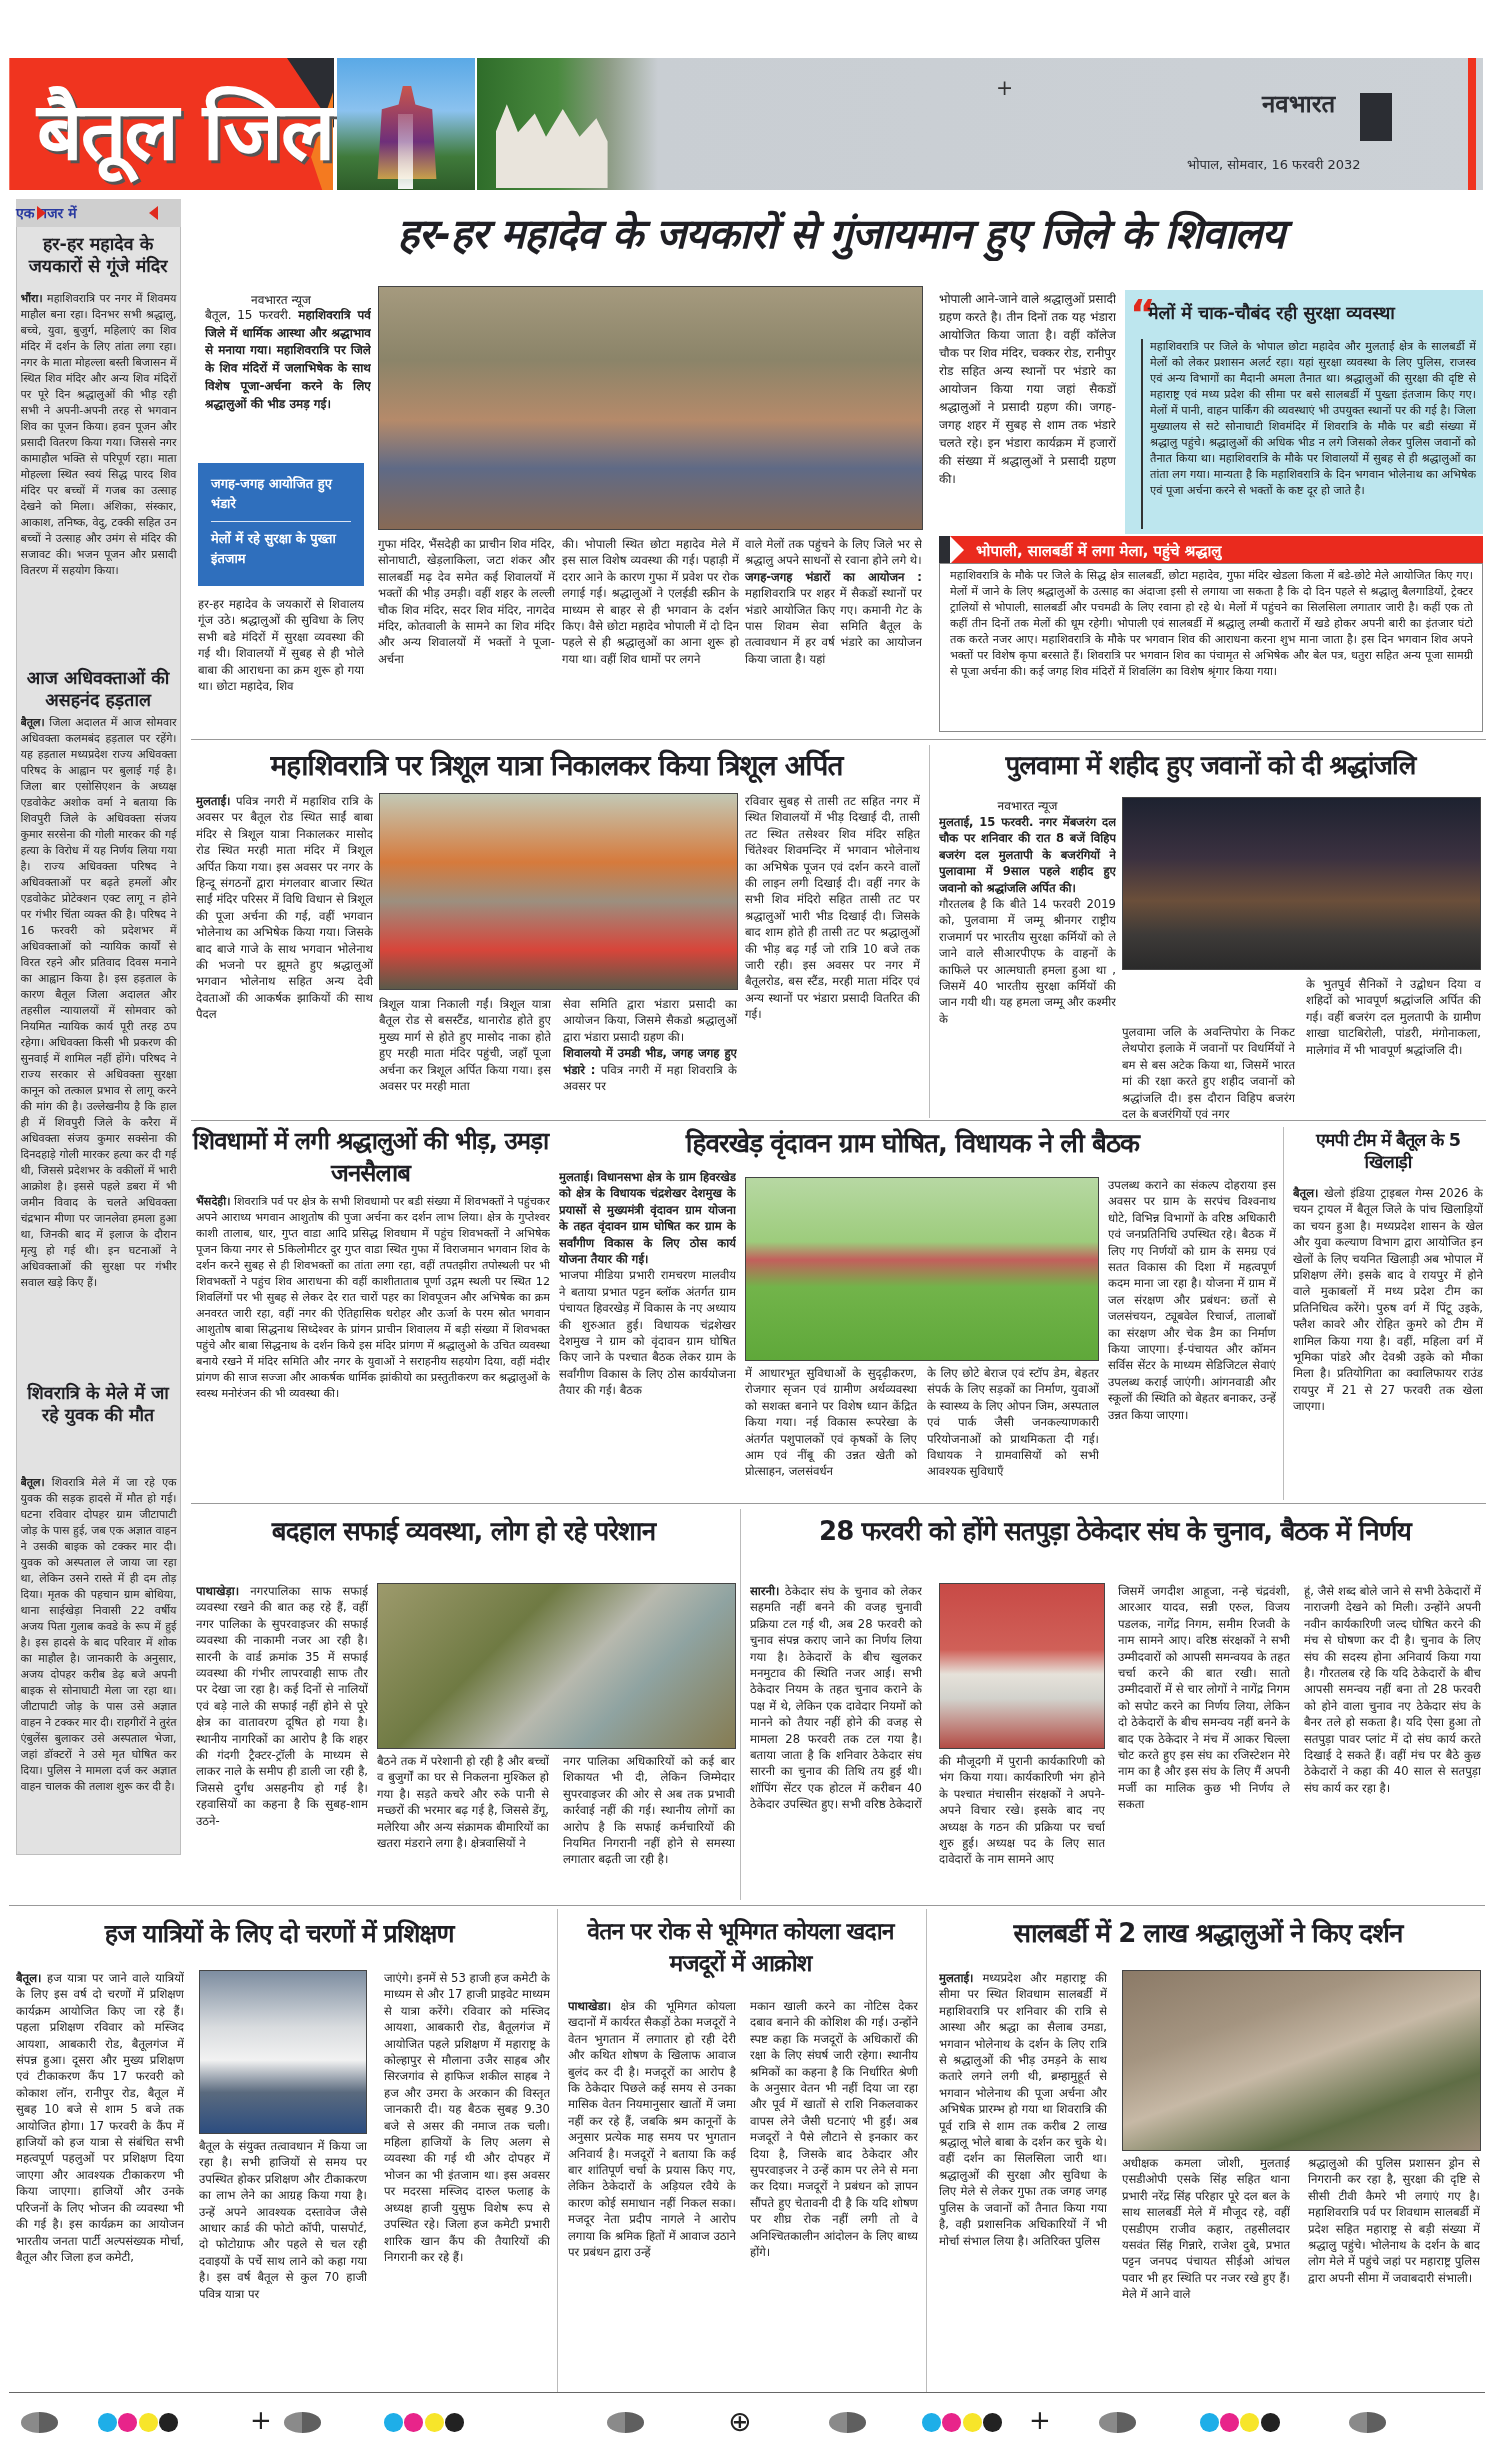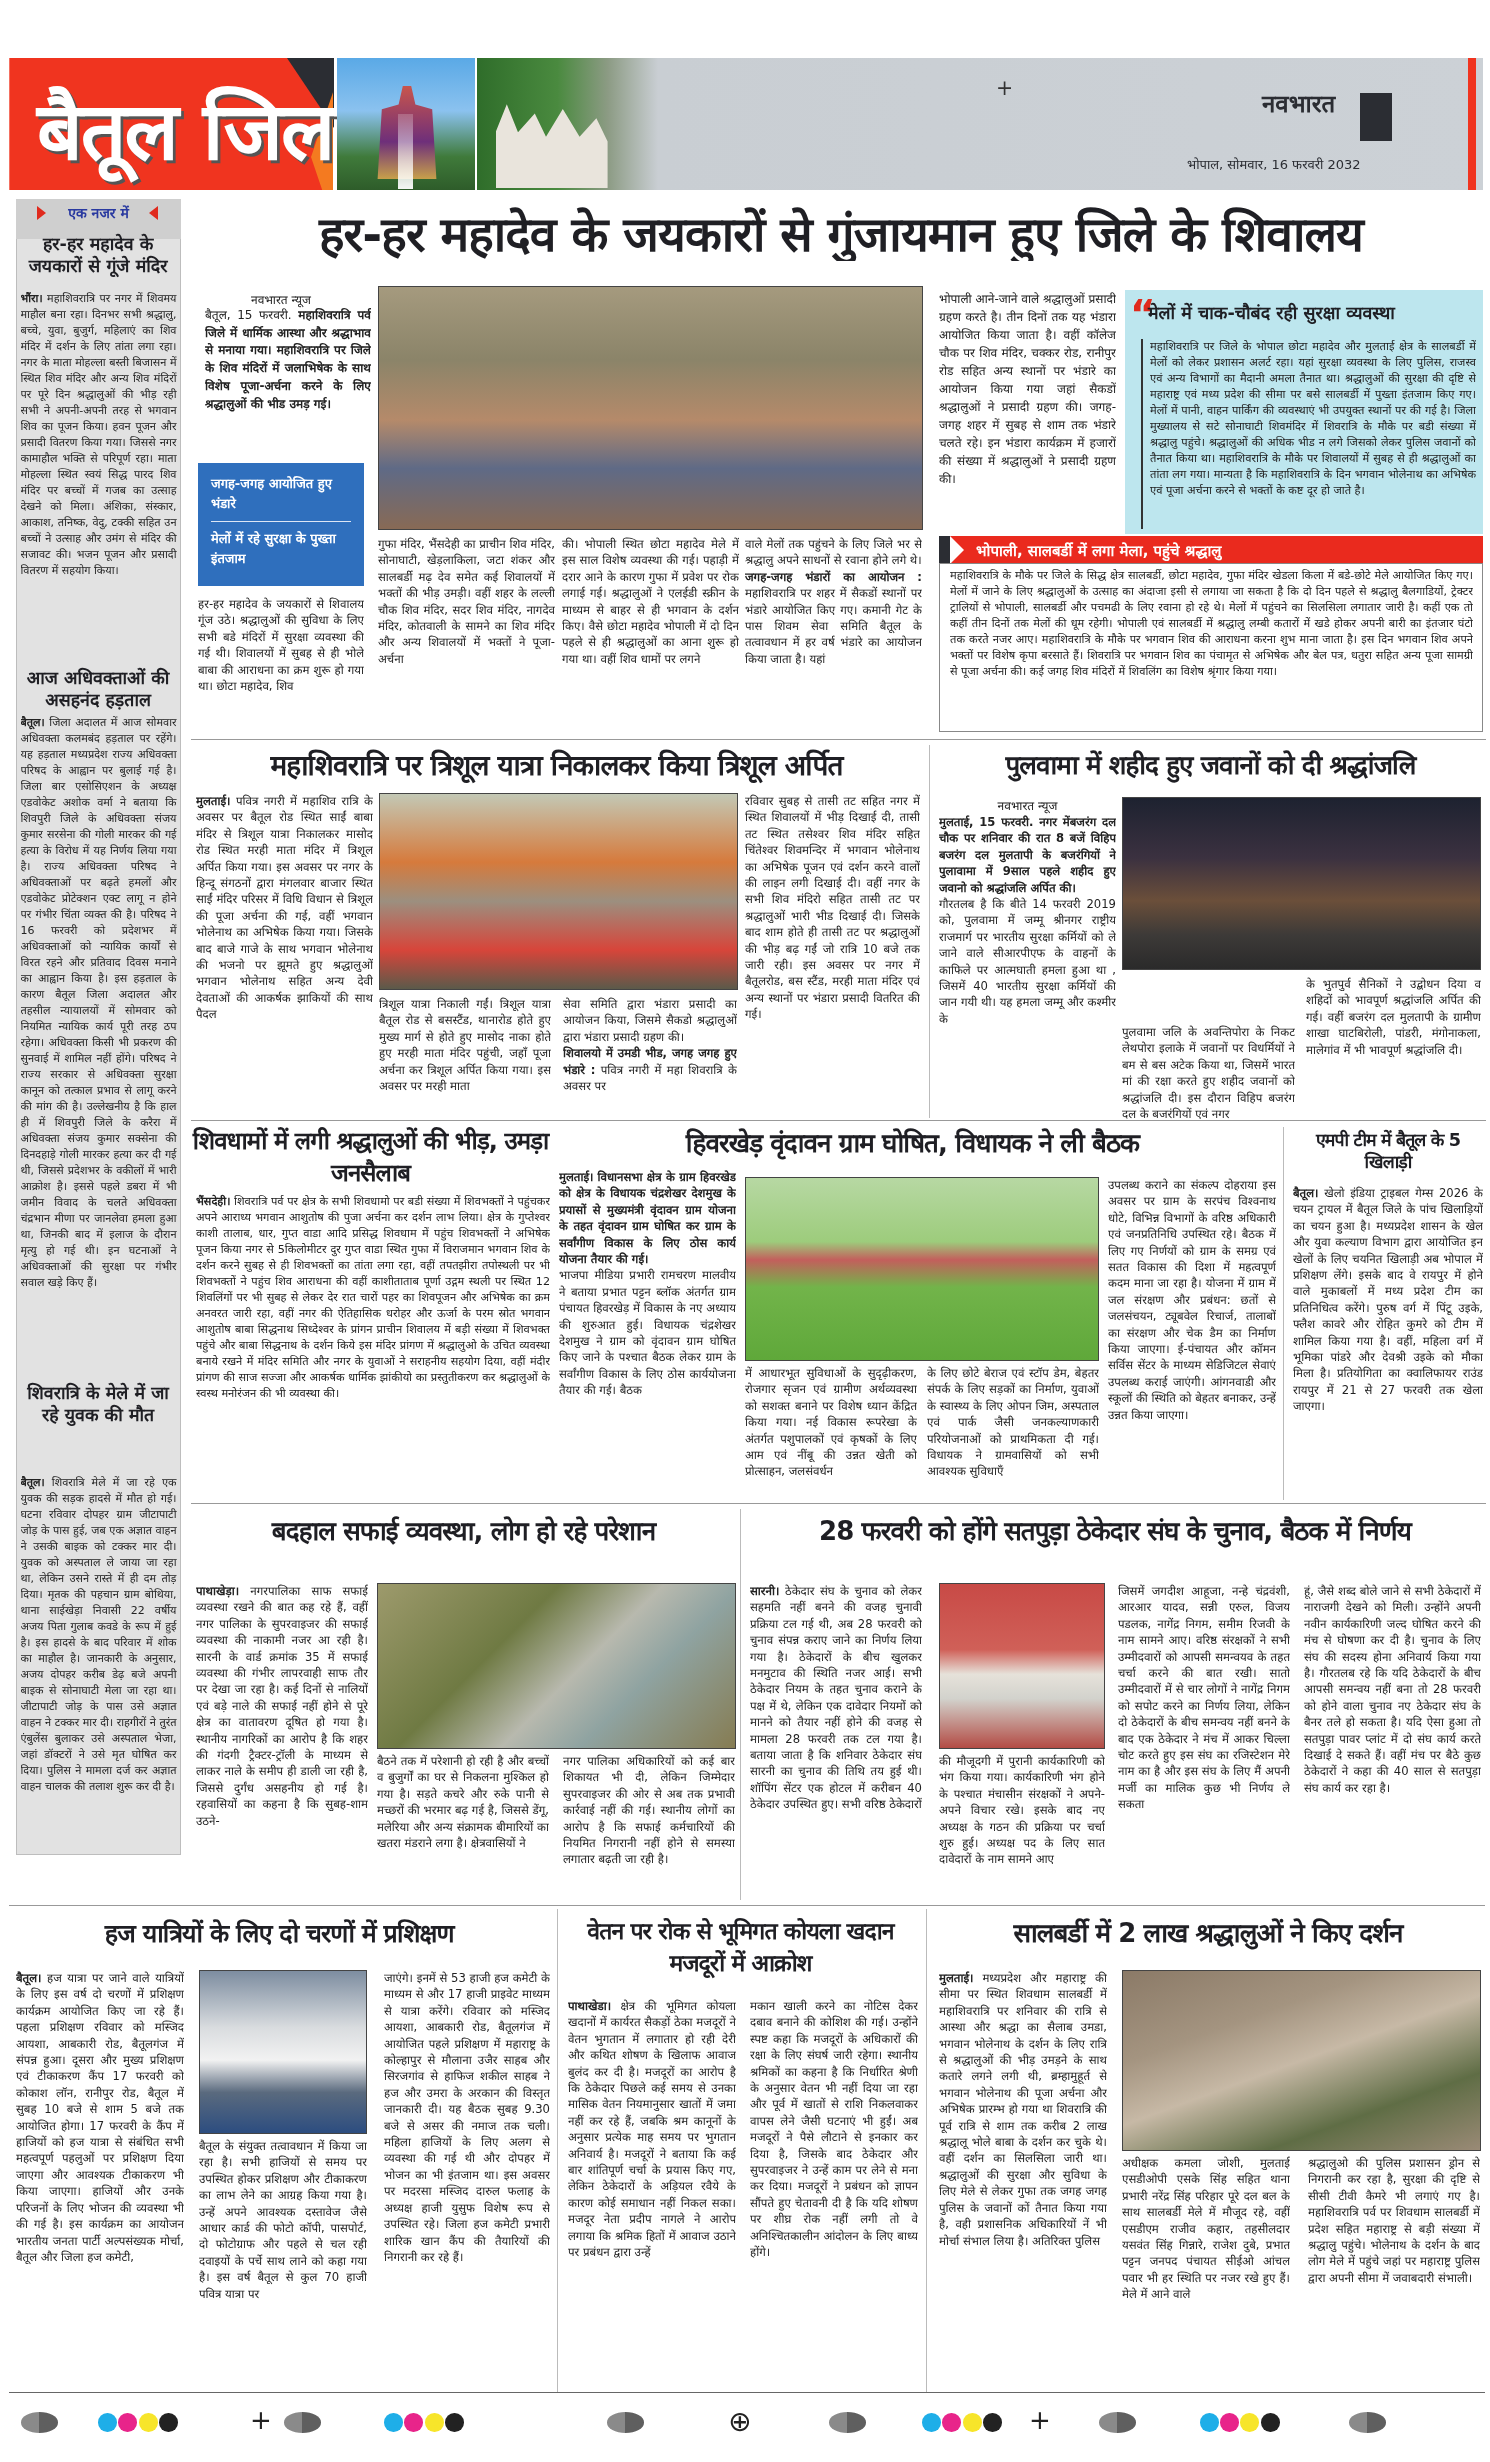--- a/index.html
+++ b/index.html
@@ -20,21 +20,21 @@
   #img2 { left: 477px; top: 58px; width: 1006px; height: 132px; background: linear-gradient(90deg, #2f6d2a 0%, #4a8a3f 8%, #8c9b84 13%, #c9ced3 18%, #ccd1d6 100%); }
   #img2 .shrine { position: absolute; left: 18.6px; top: 37px; width: 112px; height: 93px; background: #e9e4dc; clip-path: polygon(0 40%,10% 10%,20% 40%,35% 20%,45% 45%,60% 15%,75% 45%,90% 25%,100% 50%,100% 100%,0 100%); }
   #red-bar { left: 1468px; top: 58px; width: 7.5px; height: 132px; background: #f0341f; }
   #brand { left: 1262px; top: 86px; font-size: 24px; font-weight: bold; color: #2b2d33; }
   #brand-box { left: 1360px; top: 93px; width: 32px; height: 48px; background: #2b2d33; }
   #dateline { left: 1187px; top: 155px; font-size: 13px; color: #2b2d33; }
   #crosshair { left: 996px; top: 76px; font-size: 20.5px; color: #333; }
 
   
   #rail { left: 16px; top: 199px; width: 165px; height: 1656px; background: #e2e2e2; border: 0.9px solid #bdbdbd; }
-  #rail-tag { left: 16px; top: 199px; width: 165px; height: 40px; background: #cfcfcf; text-align: center; font-size: 14px; color: #2a3aa0; font-weight: bold; line-height: 28px; }
+  #rail-tag { left: 16px; top: 199px; width: 165px; height: 28px; background: #cfcfcf; font-size: 14px; color: #2a3aa0; font-weight: bold; line-height: 28px; }
   .tri { position: absolute; width: 0; height: 0; border-top: 7.5px solid transparent; border-bottom: 7.5px solid transparent; }
   .rail-hd { position: absolute; left: 18.6px; width: 159px; font-weight: bold; text-align: center; color: #1f1f24; font-size: 17.7px; line-height: 22.4px; }
   .rail-txt { position: absolute; left: 20.5px; width: 156px; font-size: 11px; line-height: 16px; text-align: justify; overflow: hidden; }
 
   
   #bluebox { left: 198px; top: 463px; width: 166px; height: 123px; background: #2f6fbd; padding: 11.2px 13px; color: #fff; font-weight: bold; font-size: 13px; line-height: 19.6px; }
   #bluebox hr { border: 0; border-top: 0.9px solid #dce6f5; margin: 7.5px 0; }
 
   
   #cyanbox { left: 1125px; top: 290px; width: 358px; height: 244px; background: #bde6ee; }
@@ -84,21 +84,21 @@
 
 <div class="rail-hd" style="top:233px;">हर-हर महादेव के जयकारों से गूंजे मंदिर</div>
 <div class="rail-txt" style="top:291px;height:371px;"><b>भौंरा।</b> <span>महाशिवरात्रि पर नगर में शिवमय माहौल बना रहा। दिनभर सभी श्रद्धालु, बच्चे, युवा, बुजुर्ग, महिलाएं का शिव मंदिर में दर्शन के लिए तांता लगा रहा। नगर के माता मोहल्ला बस्ती बिजासन में स्थित शिव मंदिर और अन्य शिव मंदिरों पर पूरे दिन श्रद्धालुओं की भीड़ रही सभी ने अपनी-अपनी तरह से भगवान शिव का पूजन किया। हवन पूजन और प्रसादी वितरण किया गया। जिससे नगर कामाहौल भक्ति से परिपूर्ण रहा। माता मोहल्ला स्थित स्वयं सिद्ध पारद शिव मंदिर पर बच्चों में गजब का उत्साह देखने को मिला। अंशिका, संस्कार, आकाश, तनिष्क, वेदु, टक्की सहित उन बच्चों ने उत्साह और उमंग से मंदिर की सजावट की। भजन पूजन और प्रसादी वितरण में सहयोग किया।</span></div>
 
 <div class="rail-hd" style="top:667px;">आज अधिवक्ताओं की असहनंद हड़ताल</div>
 <div class="rail-txt" style="top:715px;height:663px;"><b>बैतूल।</b> <span>जिला अदालत में आज सोमवार अधिवक्ता कलमबंद हड़ताल पर रहेंगे। यह हड़ताल मध्यप्रदेश राज्य अधिवक्ता परिषद के आह्वान पर बुलाई गई है। जिला बार एसोसिएशन के अध्यक्ष एडवोकेट अशोक वर्मा ने बताया कि शिवपुरी जिले के अधिवक्ता संजय कुमार सरसेना की गोली मारकर की गई हत्या के विरोध में यह निर्णय लिया गया है। राज्य अधिवक्ता परिषद ने अधिवक्ताओं पर बढ़ते हमलों और एडवोकेट प्रोटेक्शन एक्ट लागू न होने पर गंभीर चिंता व्यक्त की है। परिषद ने 16 फरवरी को प्रदेशभर में अधिवक्ताओं को न्यायिक कार्यों से विरत रहने और प्रतिवाद दिवस मनाने का आह्वान किया है। इस हड़ताल के कारण बैतूल जिला अदालत और तहसील न्यायालयों में सोमवार को नियमित न्यायिक कार्य पूरी तरह ठप रहेगा। अधिवक्ता किसी भी प्रकरण की सुनवाई में शामिल नहीं होंगे। परिषद ने राज्य सरकार से अधिवक्ता सुरक्षा कानून को तत्काल प्रभाव से लागू करने की मांग की है। उल्लेखनीय है कि हाल ही में शिवपुरी जिले के करैरा में अधिवक्ता संजय कुमार सक्सेना की दिनदहाड़े गोली मारकर हत्या कर दी गई थी, जिससे प्रदेशभर के वकीलों में भारी आक्रोश है। इससे पहले डबरा में भी जमीन विवाद के चलते अधिवक्ता चंद्रभान मीणा पर जानलेवा हमला हुआ था, जिनकी बाद में इलाज के दौरान मृत्यु हो गई थी। इन घटनाओं ने अधिवक्ताओं की सुरक्षा पर गंभीर सवाल खड़े किए हैं।</span></div>
 
 <div class="rail-hd" style="top:1382px;">शिवरात्रि के मेले में जा रहे युवक की मौत</div>
 <div class="rail-txt" style="top:1475px;height:373px;"><b>बैतूल।</b> <span>शिवरात्रि मेले में जा रहे एक युवक की सड़क हादसे में मौत हो गई। घटना रविवार दोपहर ग्राम जीटापाटी जोड़ के पास हुई, जब एक अज्ञात वाहन ने उसकी बाइक को टक्कर मार दी। युवक को अस्पताल ले जाया जा रहा था, लेकिन उसने रास्ते में ही दम तोड़ दिया। मृतक की पहचान ग्राम बोथिया, थाना साईखेड़ा निवासी 22 वर्षीय अजय पिता गुलाब कवडे के रूप में हुई है। इस हादसे के बाद परिवार में शोक का माहौल है। जानकारी के अनुसार, अजय दोपहर करीब डेढ़ बजे अपनी बाइक से सोनाघाटी मेला जा रहा था। जीटापाटी जोड़ के पास उसे अज्ञात वाहन ने टक्कर मार दी। राहगीरों ने तुरंत एंबुलेंस बुलाकर उसे अस्पताल भेजा, जहां डॉक्टरों ने उसे मृत घोषित कर दिया। पुलिस ने मामला दर्ज कर अज्ञात वाहन चालक की तलाश शुरू कर दी है।</span></div>
 
-<div class="abs hd" style="left:196px;top:207px;width:1290px;font-size:48px;line-height:54px;">हर-हर महादेव के जयकारों से गुंजायमान हुए जिले के शिवालय</div>
+<div class="abs hd" style="left:196px;top:207px;width:1290px;font-size:41px;line-height:54px;font-style:italic;">हर-हर महादेव के जयकारों से गुंजायमान हुए जिले के शिवालय</div>
 <div class="abs" style="left:198px;top:291px;width:166px;text-align:center;font-size:12px;">नवभारत न्यूज</div>
 <div class="abs txt" style="left:198px;top:307px;width:166px;height:149px;font-size:12px;line-height:17.7px;margin-left:7px;"><span>बैतूल, 15 फरवरी.</span> <b>महाशिवरात्रि पर्व जिले में धार्मिक आस्था और श्रद्धाभाव से मनाया गया। महाशिवरात्रि पर जिले के शिव मंदिरों में जलाभिषेक के साथ विशेष पूजा-अर्चना करने के लिए श्रद्धालुओं की भीड उमड़ गई।</b></div>
 <div class="abs" id="bluebox">
   <div>जगह-जगह आयोजित हुए भंडारे</div>
   <hr>
   <div>मेलों में रहे सुरक्षा के पुख्ता इंतजाम</div>
 </div>
 <div class="abs txt" style="left:198px;top:596px;width:166px;height:130px;">हर-हर महादेव के जयकारों से शिवालय गूंज उठे। श्रद्धालुओं की सुविधा के लिए सभी बडे मंदिरों में सुरक्षा व्यवस्था की गई थी। शिवालयों में सुबह से ही भोले बाबा की आराधना का क्रम शुरू हो गया था। छोटा महादेव, शिव</div>
 
 <div class="photo" style="left:378px;top:286px;width:545px;height:244px;background:linear-gradient(180deg,#a59a7e 0%,#8b8469 30%,#b58a6a 55%,#5f6a86 75%,#886a55 100%);"></div>

